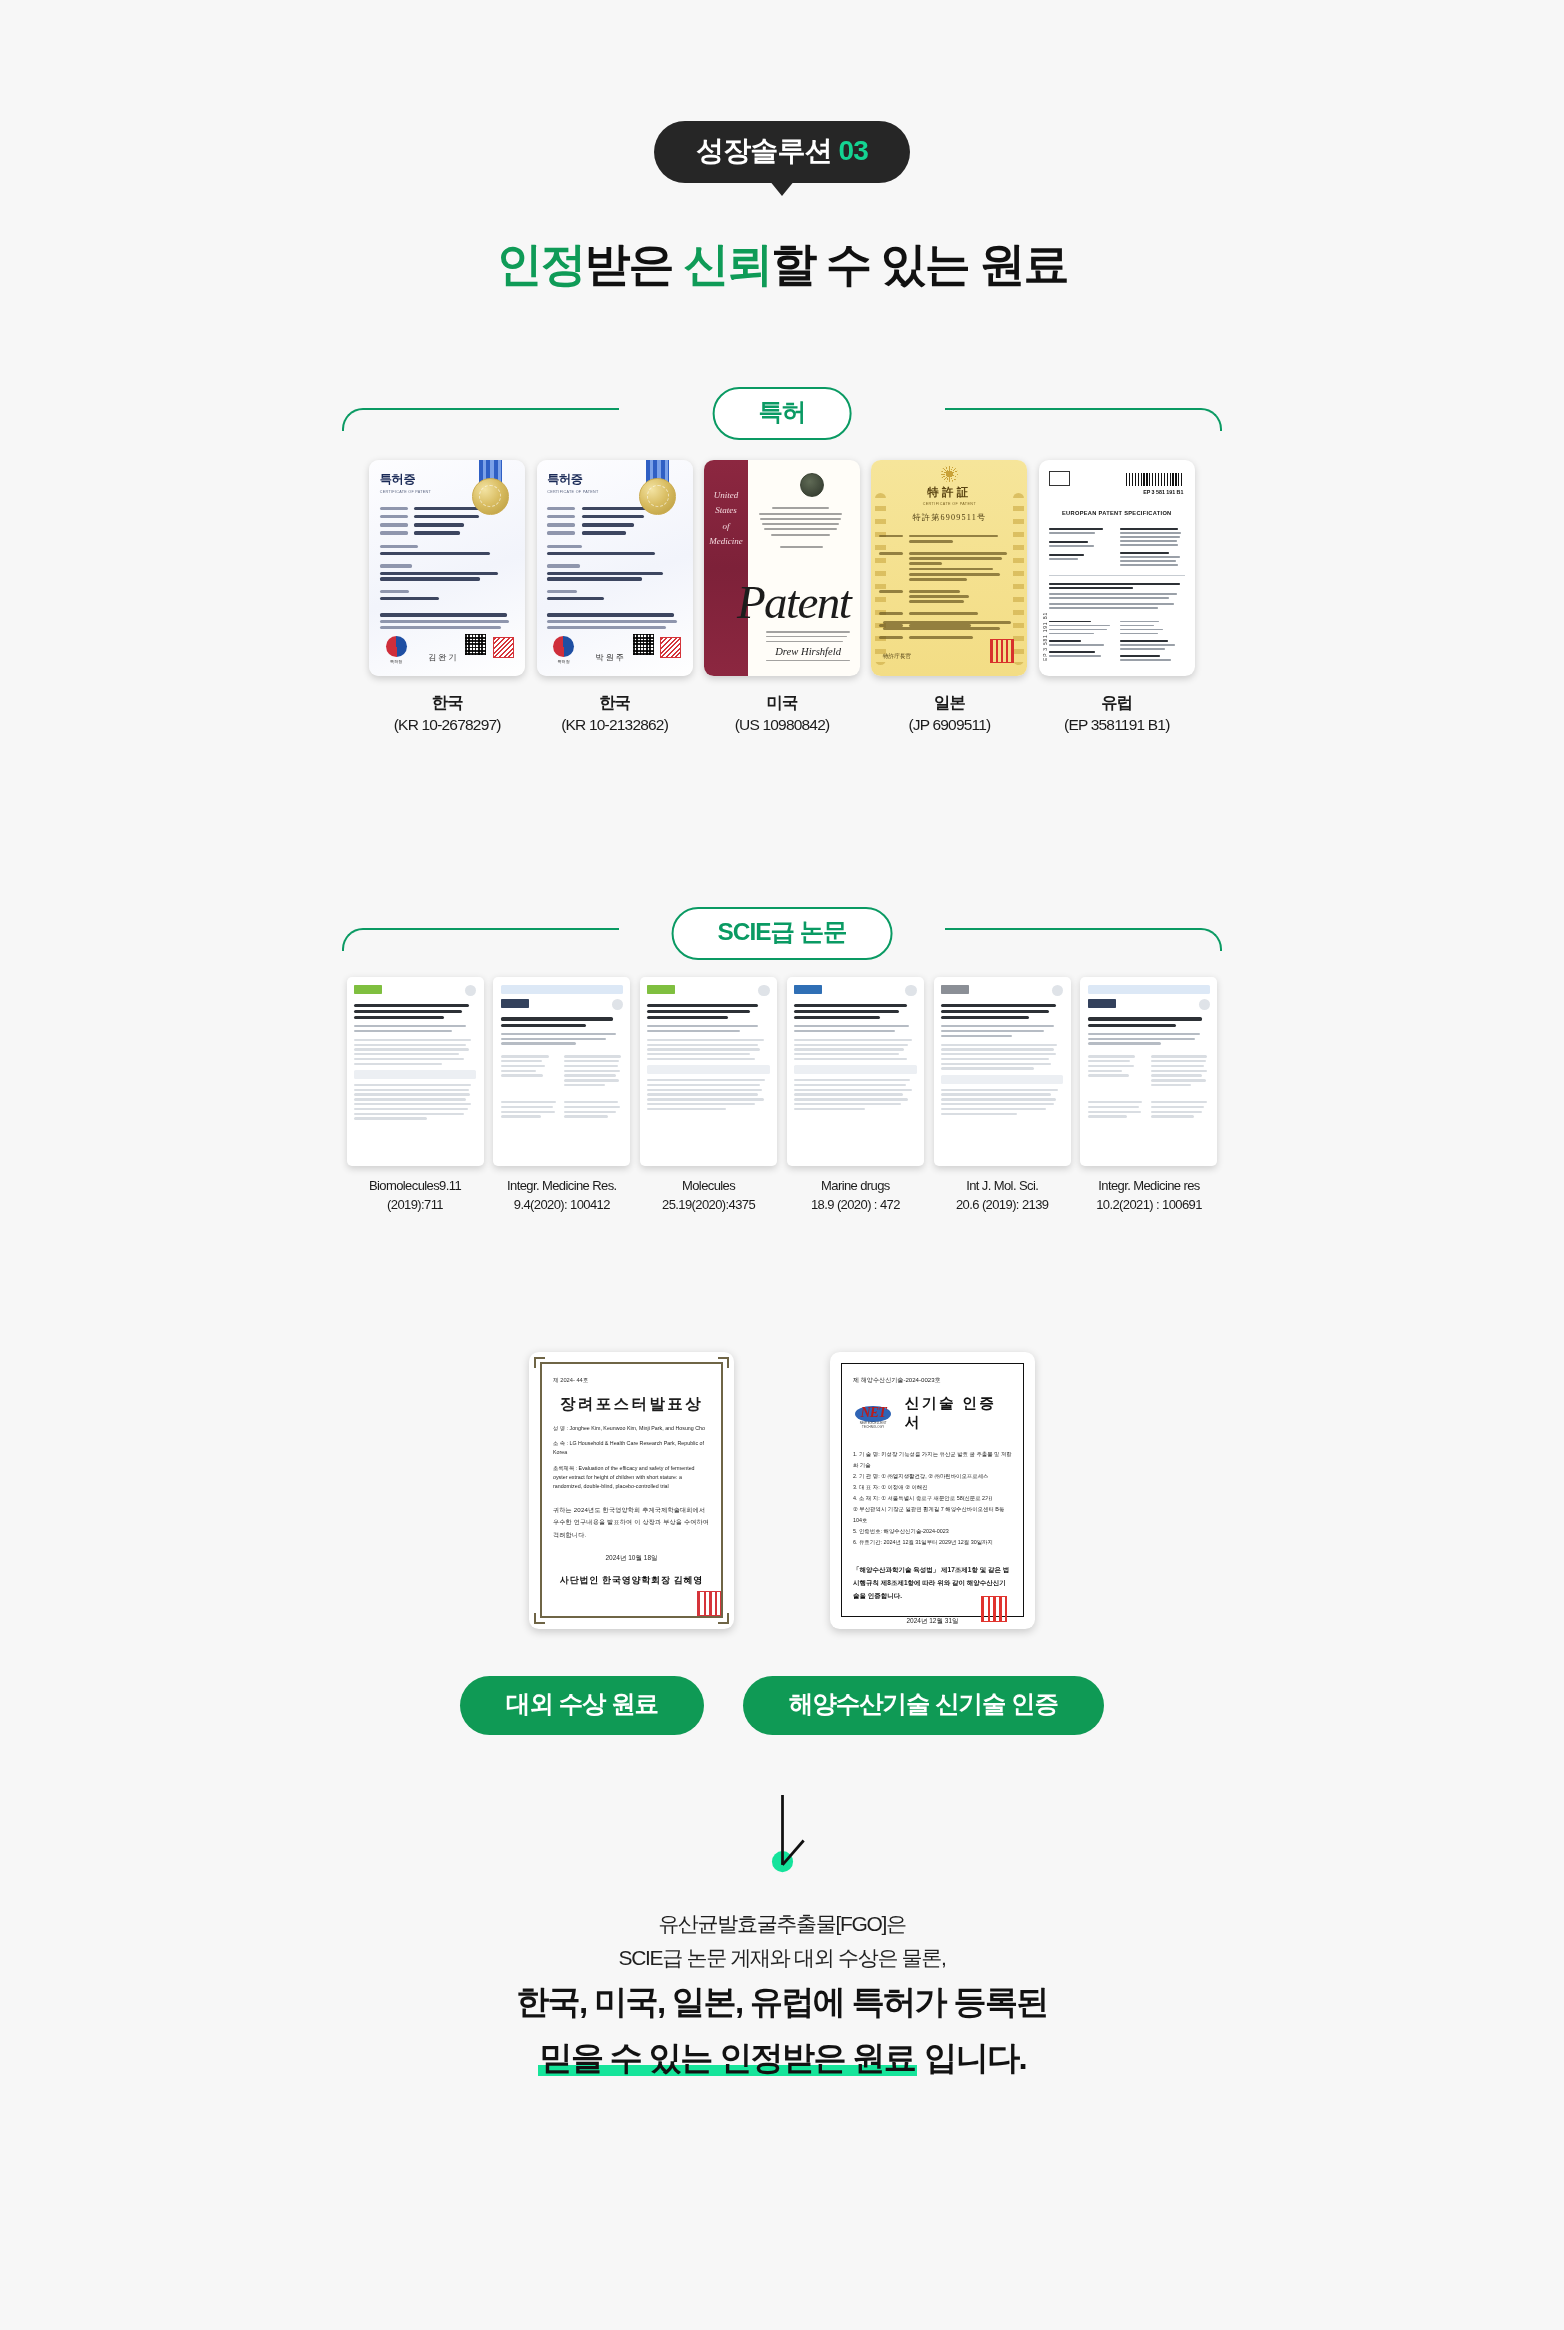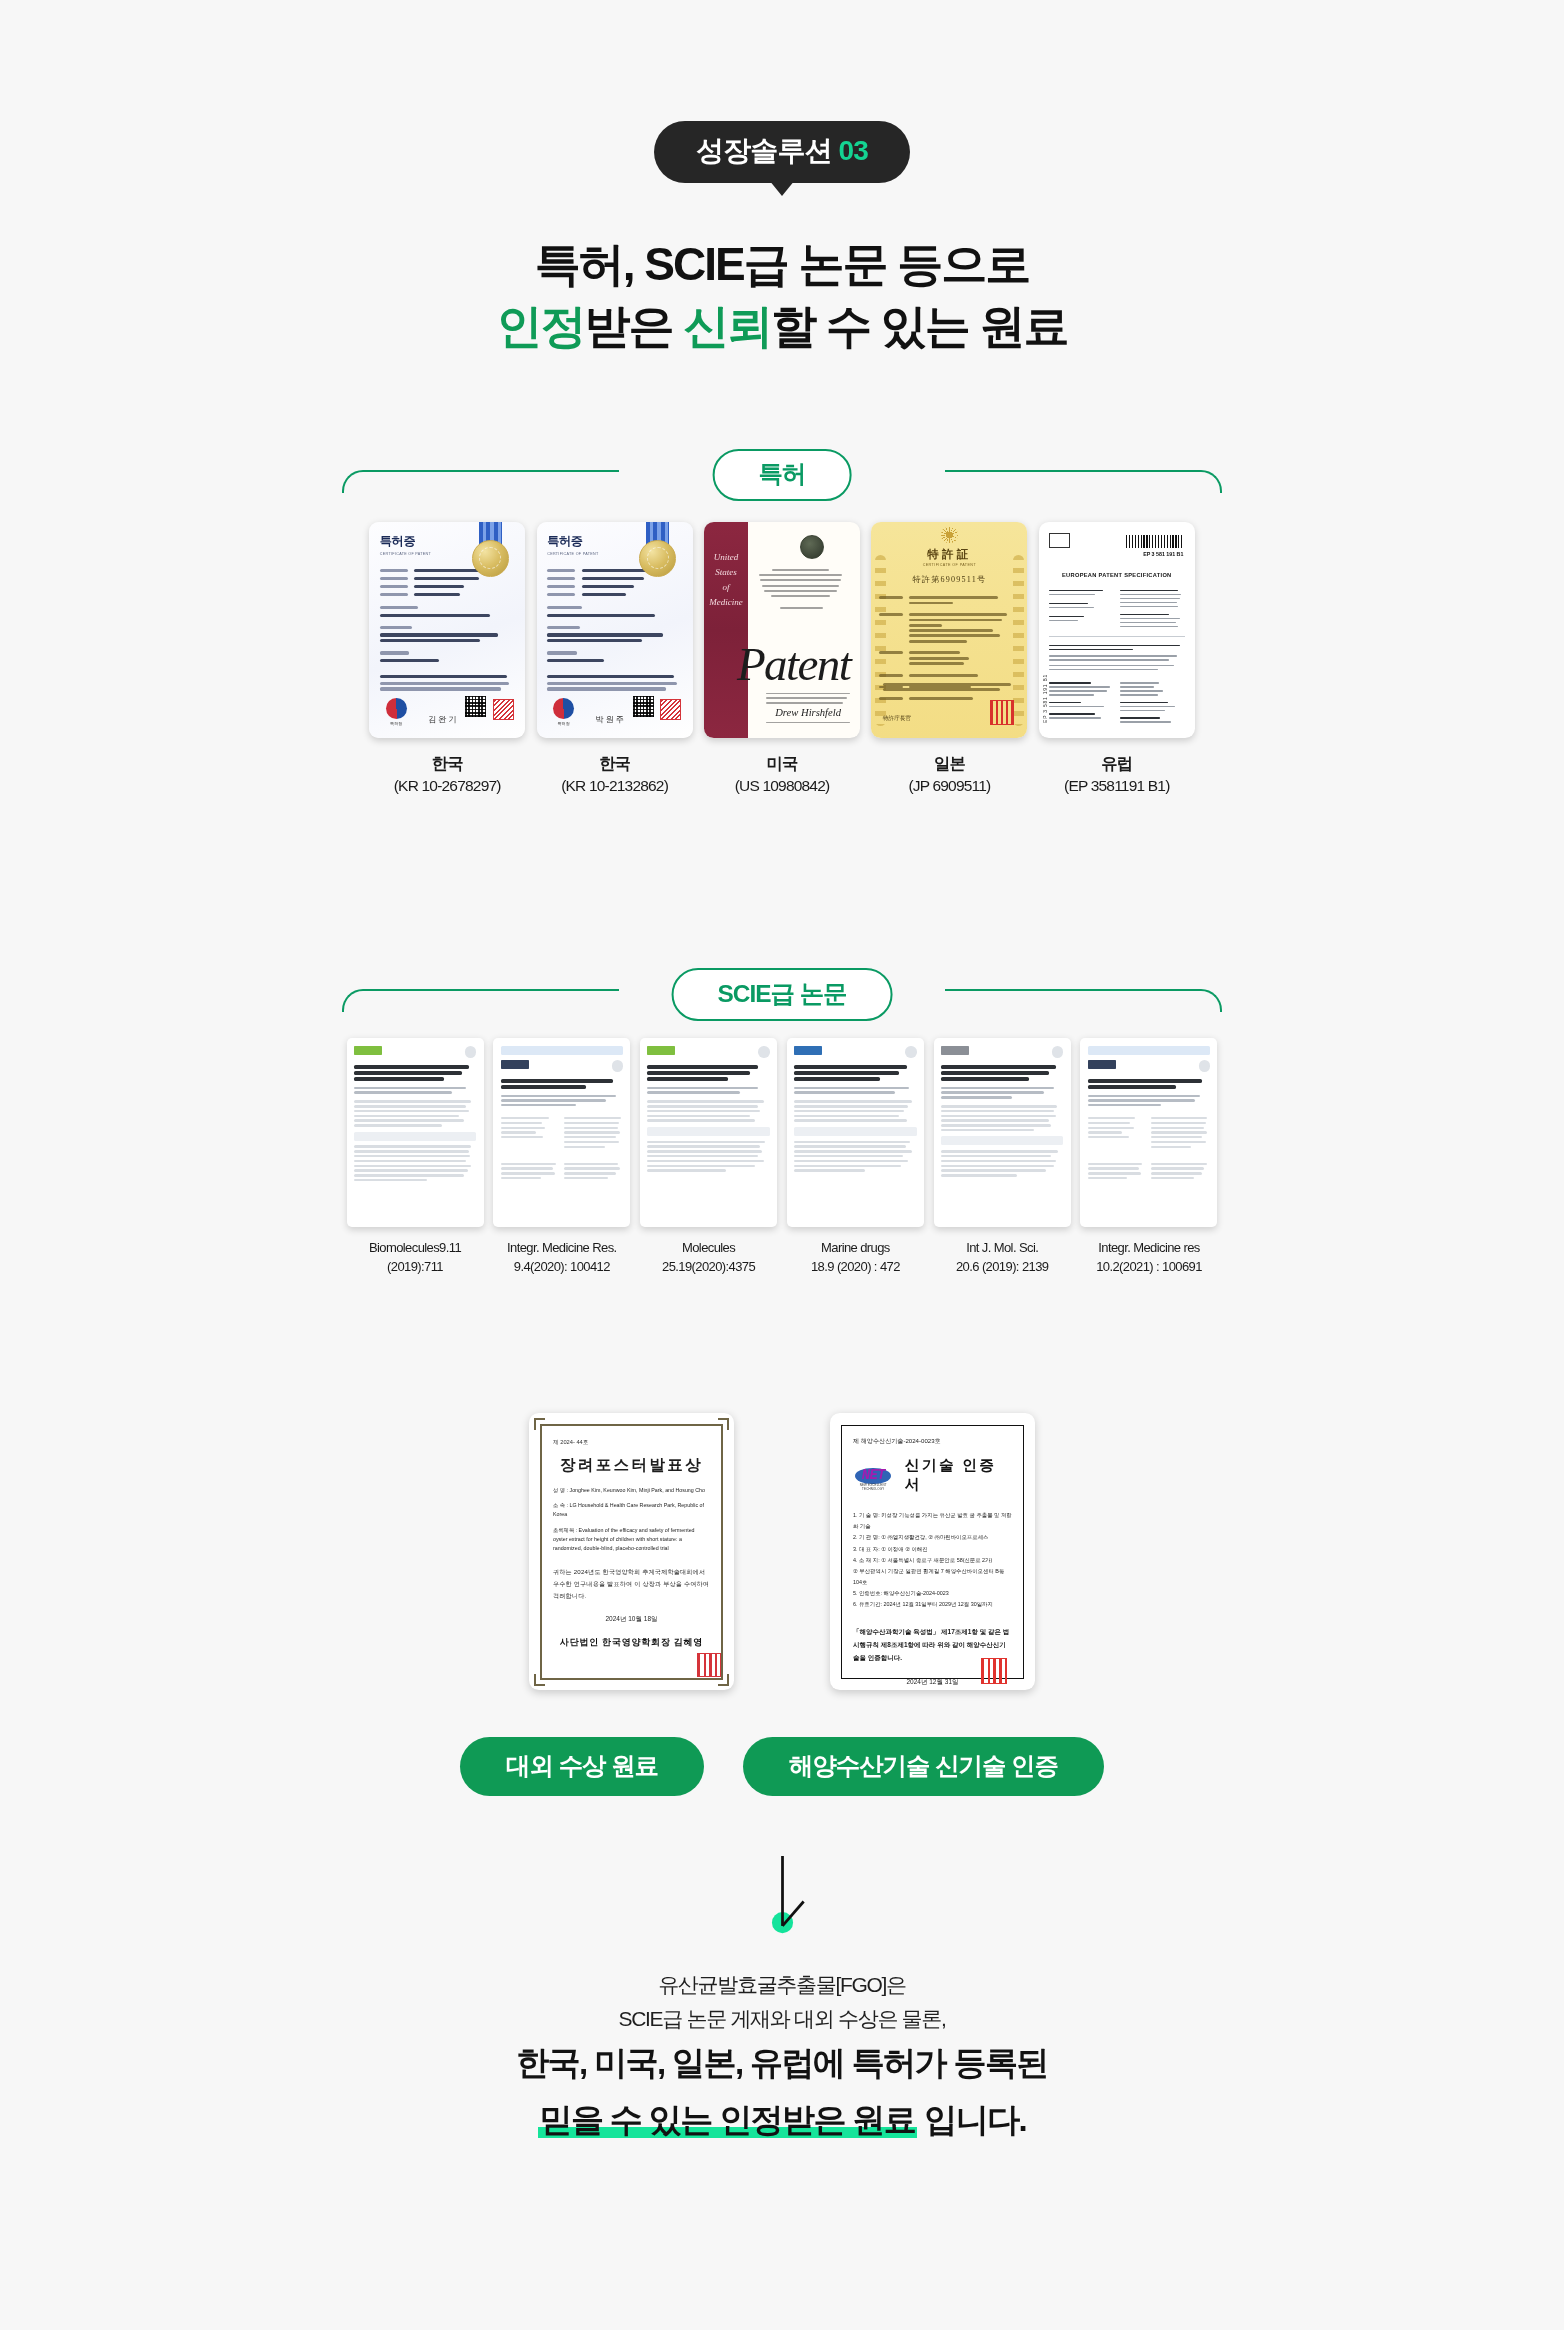--- a/index.html
+++ b/index.html
@@ -334,22 +334,22 @@
   .aw2 .hrow { display: flex; align-items: center; gap: 11.4px; margin-top: 9.8px; }
   .aw2 .netlogo {
     width: 41px; height: 28px; position: relative;
   }
   .aw2 .netlogo .oval {
     position: absolute; left: 1.6px; top: 6.5px; width: 36px; height: 16.3px; border-radius: 50%;
     background: #2f64b5;
   }
   .aw2 .netlogo .txt {
     position: absolute; inset: 0; display: flex; align-items: center; justify-content: center;
-    font-family: Liberation Mono, monospace; font-style: italic; font-weight: 700;
-    font-size: 14px; color: #a21caf; letter-spacing: -0.8px;
+    font-family: Liberation Serif, serif; font-style: italic; font-weight: 700;
+    font-size: 14px; color: #b91c1c; letter-spacing: -0.8px;
   }
   .aw2 .netlogo .cap {
     position: absolute; left: 0; bottom: -1.6px; width: 100%; text-align: center;
     font-size: 2.9px; color: #2b2b2b; letter-spacing: 0.2px;
   }
   .aw2 .ttl { font-size: 14.7px; font-weight: 700; color: #121212; letter-spacing: 2.4px;
               font-family: "Liberation Serif", serif; }
   .aw2 .list { margin-top: 16.3px; font-size: 5.4px; color: #1d1d1d; line-height: 2.05; }
   .aw2 .para { margin-top: 14.7px; font-size: 6.5px; color: #141414; line-height: 2; font-weight: 700; }
   .aw2 .date { text-align: center; font-size: 6.5px; margin-top: 14.7px; }
@@ -396,21 +396,20 @@
 
 <div class="page">
 
   <div class="badge-wrap">
     <div class="badge">
       <span>성장솔루션</span><span class="num">03</span>
     </div>
   </div>
 
   <div class="headline">
-    <div>특허, SCIE급 논문 등으로</div>
     <div><span class="g">인정</span><span>받은 </span><span class="g">신뢰</span><span>할 수 있는 원료</span></div>
   </div>
 
   <div class="section sec-patent">
     <div class="frame">
       <div class="line-l"></div>
       <div class="line-r"></div>
       <div class="pill">특허</div>
     </div>
 

